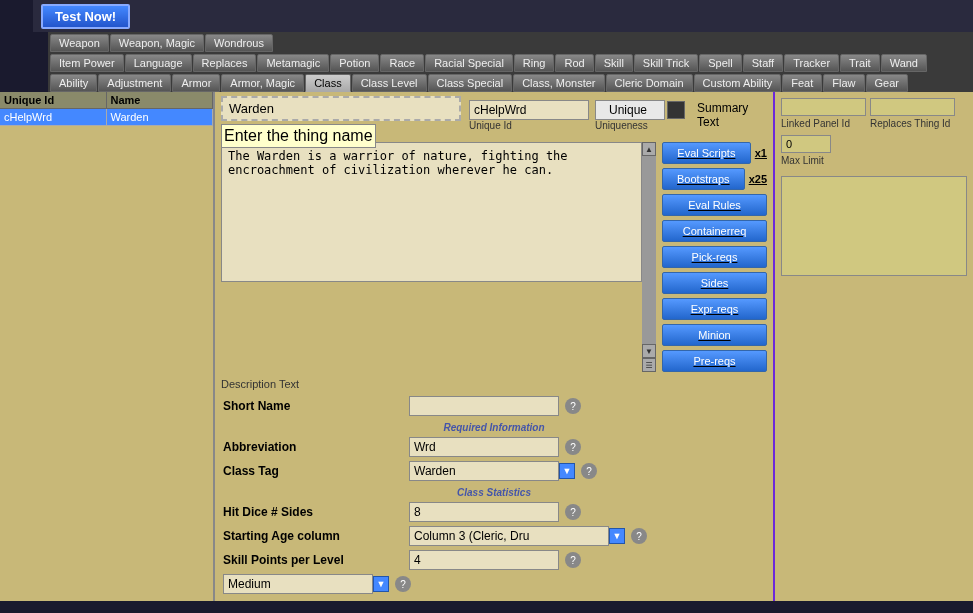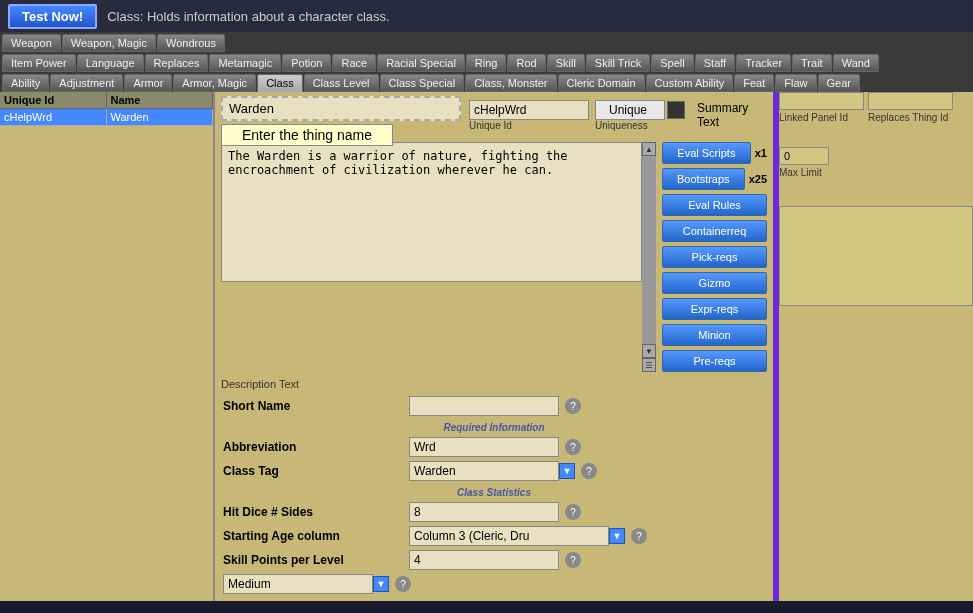--- a/index.html
+++ b/index.html
@@ -13,20 +13,21 @@
     }
 
     
     .top-bar {
       background: #2a2a3e;
       display: flex;
       align-items: center;
       padding: 4px 8px;
       gap: 10px;
       height: 32px;
+      margin-left: 33px;
     }
     .test-now-btn {
       background: linear-gradient(to bottom, #4488ff, #2255cc);
       color: white;
       font-weight: bold;
       border: 2px solid #88aaff;
       padding: 3px 12px;
       cursor: pointer;
       font-size: 13px;
       border-radius: 2px;
@@ -36,20 +37,21 @@
       font-size: 13px;
     }
 
     
     .tab-row {
       display: flex;
       flex-wrap: wrap;
       background: #3a3a3a;
       padding: 2px 2px 0 2px;
       gap: 1px;
+      margin-left: 48px;
     }
     .tab {
       background: linear-gradient(to bottom, #888, #555);
       color: #eee;
       border: 1px solid #666;
       padding: 2px 8px;
       cursor: pointer;
       font-size: 11px;
       border-radius: 2px 2px 0 0;
       white-space: nowrap;
@@ -133,22 +135,22 @@
       font-size: 13px;
       width: 240px;
       outline: none;
     }
     .tooltip-box {
       position: absolute;
       top: 28px;
       left: 0;
       background: #ffffcc;
       border: 1px solid #888;
-      padding: 2px 20px;
-      font-size: 14px;
+      padding: 2px 2px;
+      font-size: 16px;
       white-space: nowrap;
       z-index: 100;
       color: #000;
     }
     .id-field {
       display: flex;
       flex-direction: column;
     }
     .id-field input {
       border: 1px solid #888;
@@ -197,20 +199,21 @@
       padding: 6px;
       font-size: 12px;
       resize: none;
     }
     .action-buttons {
       display: flex;
       flex-direction: column;
       gap: 4px;
       width: 105px;
       position: relative;
+      text-decoration: underline;
     }
     .action-btn {
       background: linear-gradient(to bottom, #5599ff, #2266cc);
       color: white;
       border: 1px solid #3366aa;
       padding: 4px 6px;
       cursor: pointer;
       font-size: 11px;
       text-align: center;
       border-radius: 2px;
@@ -293,25 +296,26 @@
       font-weight: bold;
       color: #4455aa;
       font-size: 10px;
       margin: 6px 0 4px;
     }
 
     
     .right-panel {
       width: 200px;
       min-width: 200px;
-      border-left: 6px solid #6d28d9;
+      border-left: 2px solid #6d28d9;
       background: #c8b878;
-      display: flex;
-      flex-direction: column;
-      gap: 24px;
+      padding: 6px;
+      display: flex;
+      flex-direction: column;
+      gap: 6px;
     }
     .right-panel-row {
       display: flex;
       gap: 4px;
     }
     .right-panel-field {
       display: flex;
       flex-direction: column;
       gap: 2px;
     }
@@ -376,21 +380,20 @@
     }
     .input-with-arrow input {
       flex: 1;
     }
   </style>
 </head>
 <body>
 
 <div class="top-bar">
   <button class="test-now-btn">Test Now!</button>
-  <span class="top-bar-desc">Class: Holds information about a character class.</span>
 </div>
 
 <div class="tab-row" id="tab-row-1">
     <div class="tab">Weapon</div>
     <div class="tab">Weapon, Magic</div>
     <div class="tab">Wondrous</div>
   </div>
 
 <div class="tab-row" id="tab-row-2">
     <div class="tab">Item Power</div>
@@ -484,21 +487,21 @@
           <button class="action-btn" style="flex:1;">Eval Scripts</button>
           <span class="multiplier">x1</span>
         </div>
         <div class="action-btn-group">
           <button class="action-btn" style="flex:1;">Bootstraps</button>
           <span class="multiplier">x25</span>
         </div>
         <button class="action-btn">Eval Rules</button>
         <button class="action-btn">Containerreq</button>
         <button class="action-btn">Pick-reqs</button>
-        <button class="action-btn">Gizmo</button>
+        <button class="action-btn">Sides</button>
         <button class="action-btn">Expr-reqs</button>
         <button class="action-btn">Minion</button>
         <button class="action-btn">Pre-reqs</button>
       </div>
     </div>
 
     <div class="desc-text-label">Description Text</div>
 
     <div class="form-section">
 

